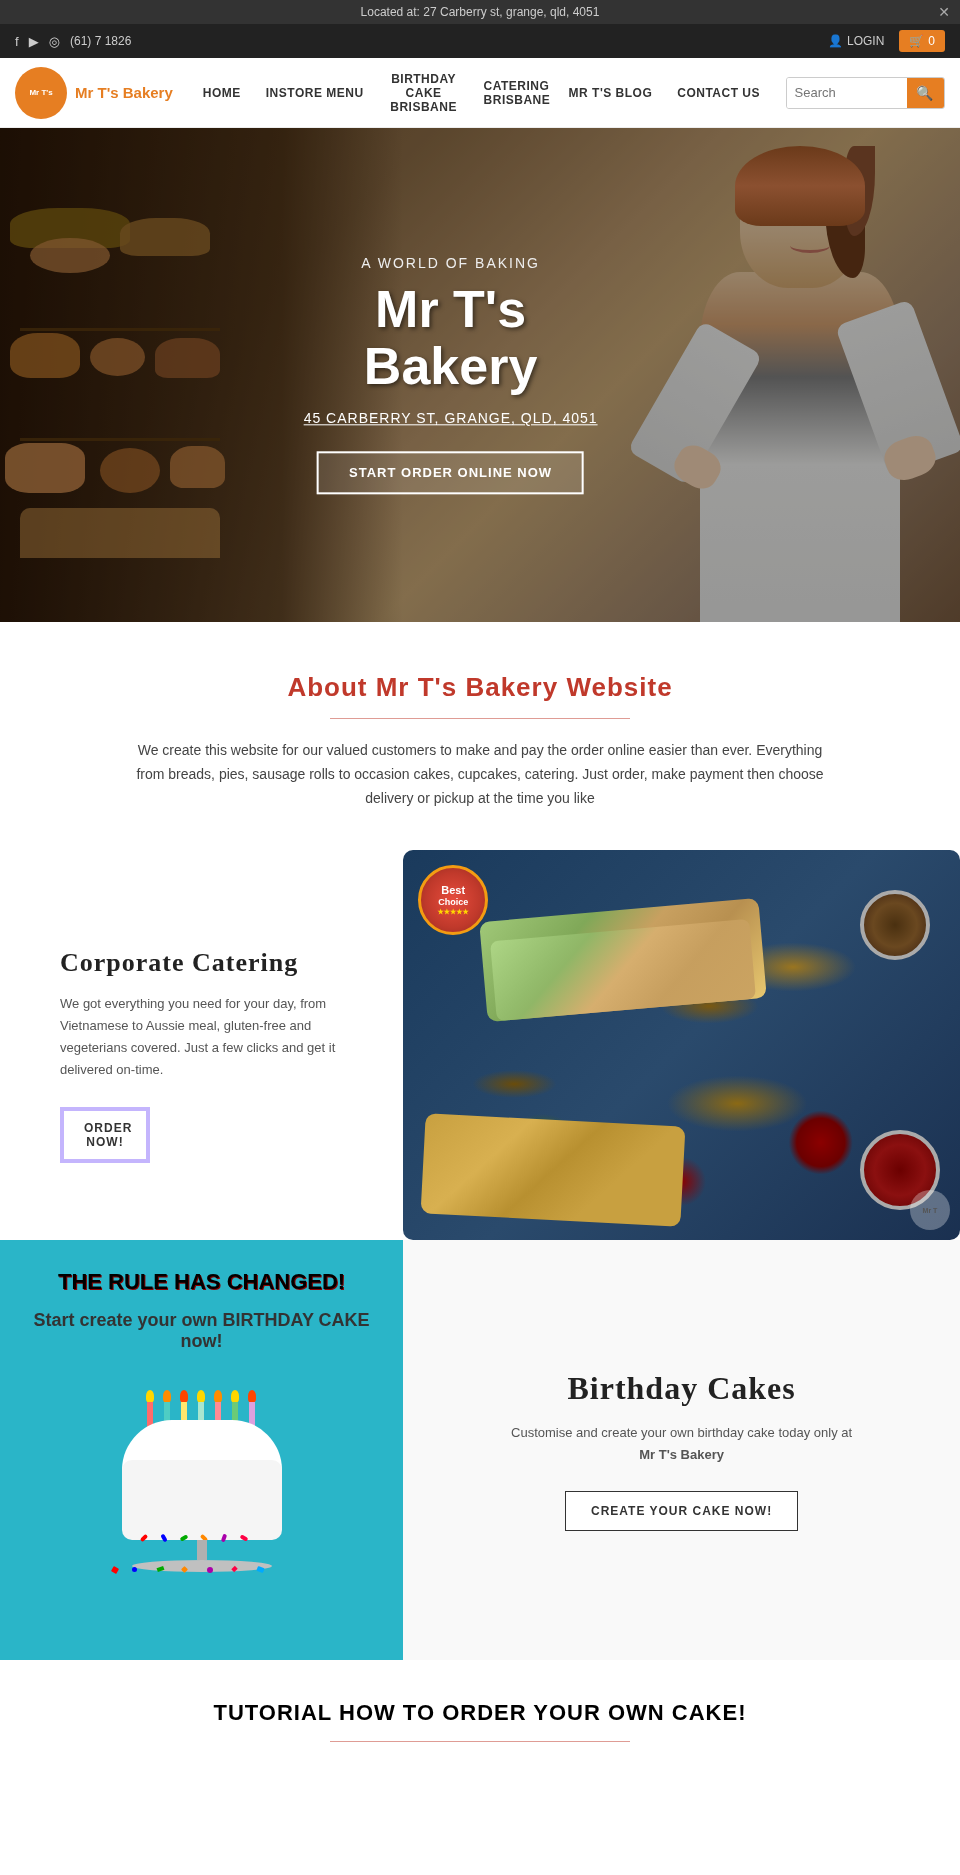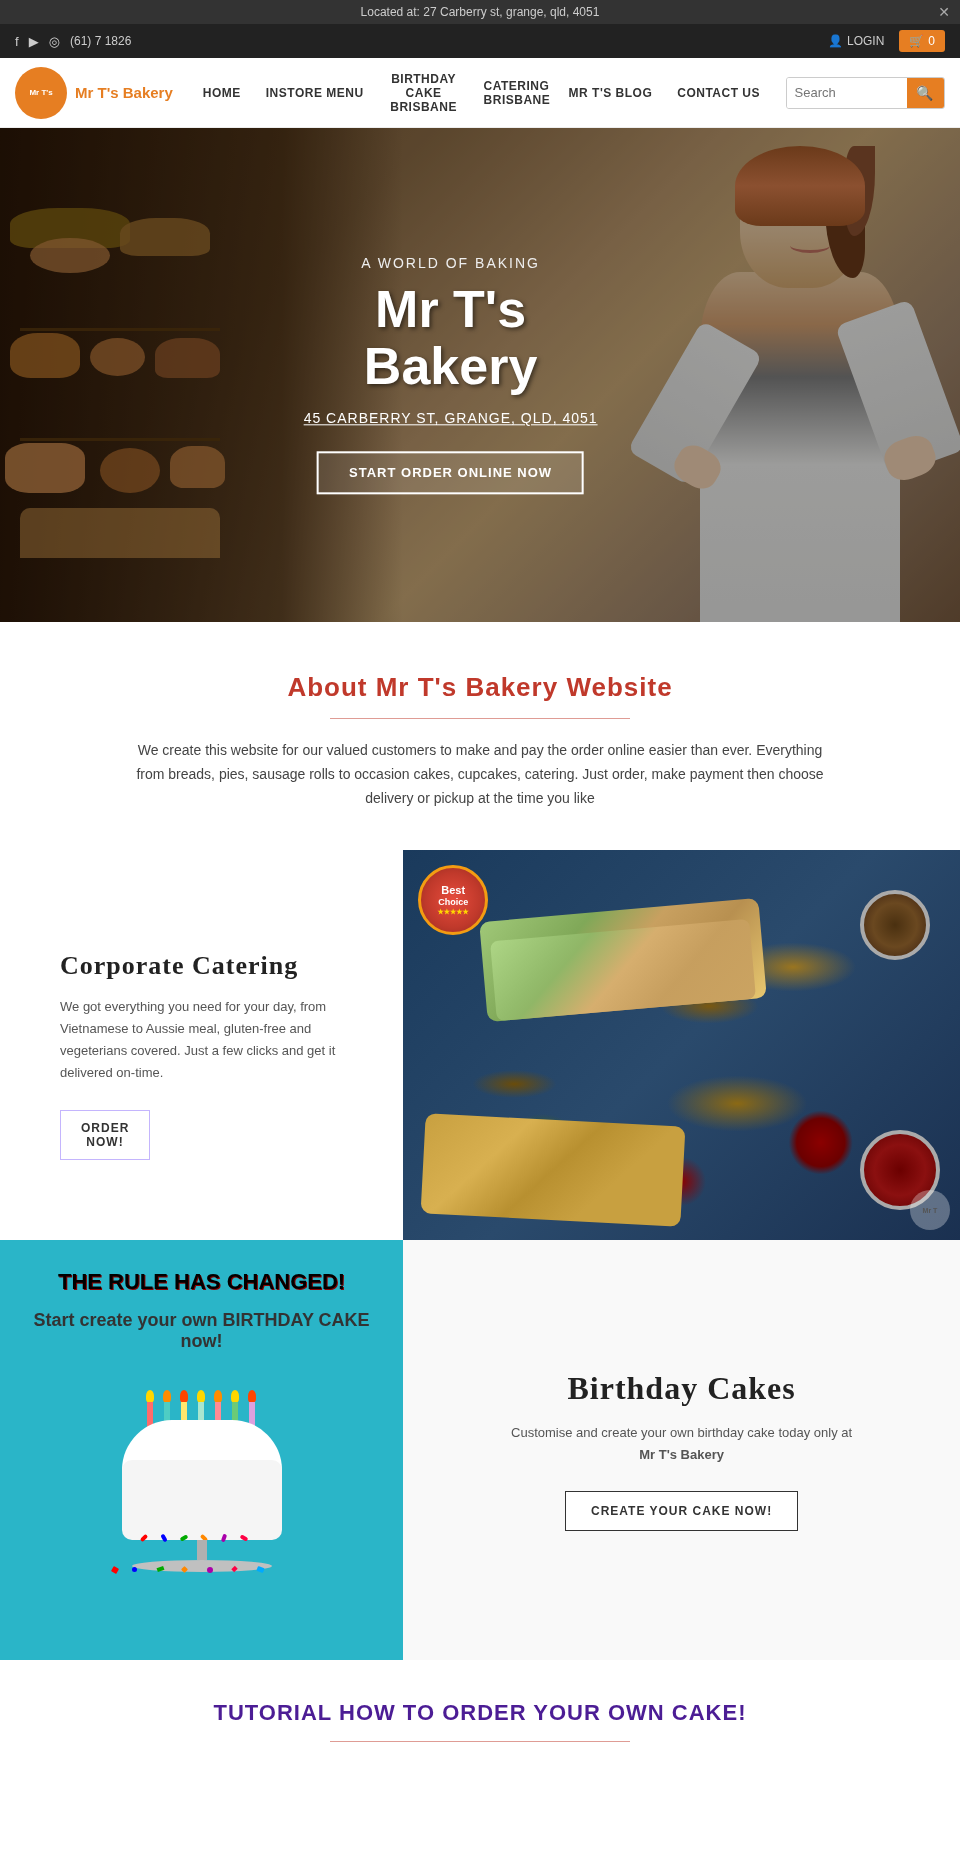--- a/index.html
+++ b/index.html
@@ -253,35 +253,36 @@
       letter-spacing: 1px;
     }
     .catering-text {
       font-size: 13px;
       color: #555;
       line-height: 1.7;
       margin-bottom: 25px;
     }
     .order-btn {
       display: inline-block;
-      border: 1px solid #c4b5fd;
+      border: 4px solid #c4b5fd;
       color: #333;
       padding: 10px 20px;
       font-size: 12px;
       font-weight: bold;
       letter-spacing: 1px;
       cursor: pointer;
       text-transform: uppercase;
       width: 90px;
       text-align: center;
     }
     .catering-right {
       width: 58%;
       position: relative;
       overflow: hidden;
+      border-radius: 10px;
     }
     .catering-food-visual {
       width: 100%;
       height: 100%;
       background: 
         radial-gradient(ellipse 80px 30px at 30% 35%, #8b6914 0%, transparent 70%),
         radial-gradient(ellipse 70px 25px at 55% 40%, #7a5810 0%, transparent 70%),
         radial-gradient(ellipse 90px 35px at 70% 30%, #9a7520 0%, transparent 70%),
         radial-gradient(ellipse 60px 20px at 20% 60%, #6a4c0a 0%, transparent 70%),
         radial-gradient(ellipse 100px 40px at 60% 65%, #8b6914 0%, transparent 70%),
@@ -432,21 +433,21 @@
 
     
     .tutorial-section {
       padding: 40px 60px 20px;
       text-align: center;
       background: #fff;
     }
     .tutorial-title {
       font-size: 22px;
       font-weight: bold;
-      color: #4c1d95;
+      color: #000000;
       letter-spacing: 1px;
       margin-bottom: 15px;
       text-transform: uppercase;
     }
     .tutorial-divider {
       width: 300px;
       height: 1px;
       background: #c0392b;
       margin: 0 auto;
       opacity: 0.5;

